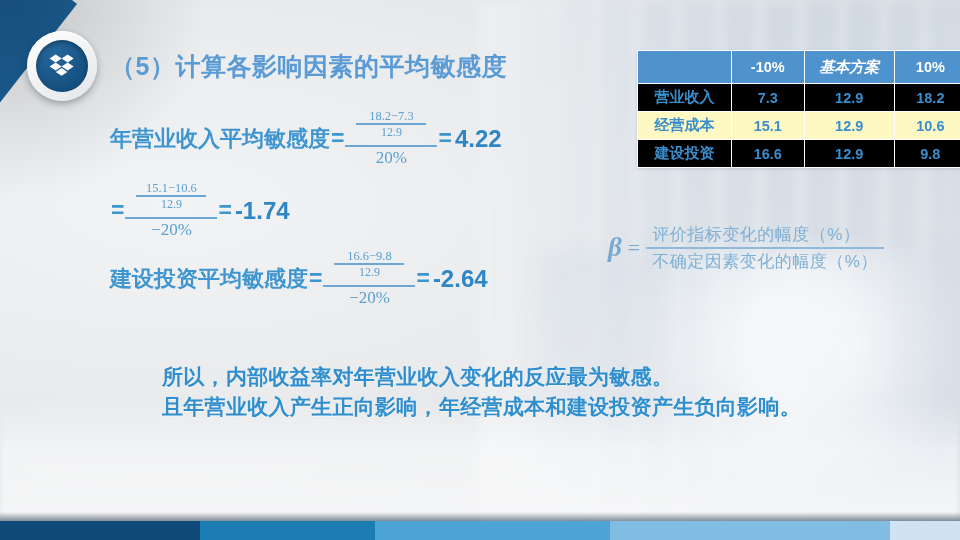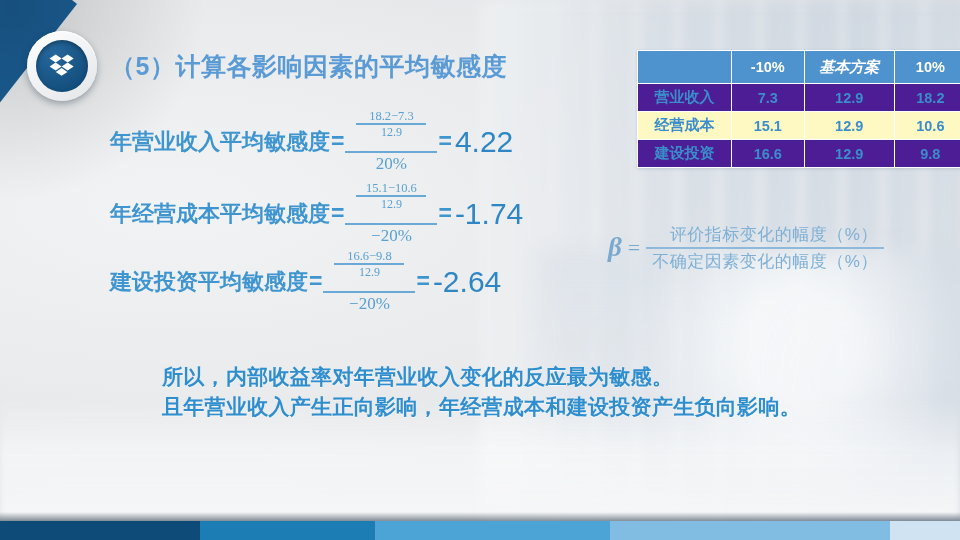--- a/index.html
+++ b/index.html
@@ -73,63 +73,63 @@
     font-size:25px;font-weight:bold;color:#5b9bd5;
     letter-spacing:.5px;white-space:nowrap;
   }
 
   
   .formula-row{position:absolute;display:flex;align-items:center;white-space:nowrap;}
   .f-label{
     font-size:22px;font-weight:bold;color:#3f95d0;letter-spacing:0px;
   }
   .eq{font-size:23px;font-weight:bold;color:#3f95d0;margin:0 1px;}
-  .result{font-size:30px;font-weight:normal;color:#2e86c4;margin-left:2px;letter-spacing:0px;}
+  .result{font-size:24px;font-weight:bold;color:#2e86c4;margin-left:2px;letter-spacing:0px;}
 
   .frac{display:inline-flex;flex-direction:column;align-items:center;vertical-align:middle;
         font-family:"Liberation Serif","DejaVu Serif",serif;color:#5aa0d0;}
   .frac .num,.frac .den{padding:0 6px;line-height:1.05;}
   .frac .bar{width:100%;height:2px;background:#6aa9d6;}
 
   .outer{font-size:16px;min-width:92px;}
-  .outer > .num{padding-bottom:13px;}
+  .outer > .num{padding-bottom:7px;}
   .outer > .den{font-size:17px;padding-top:2px;}
   .inner{font-size:12.5px;min-width:70px;}
   .inner > .num{font-size:12.5px;}
   .inner > .den{font-size:12px;padding-top:1px;}
   .inner .bar{height:1.5px;}
 
   .f1{left:110px;top:110px;}
   .f2{left:110px;top:182px;}
   .f3{left:110px;top:250px;}
 
   
   .beta-wrap{position:absolute;left:608px;top:222px;display:flex;align-items:center;white-space:nowrap;}
   .beta-sym{font-family:"Liberation Serif","DejaVu Serif",serif;font-style:italic;
             font-size:27px;color:#7aa9cf;font-weight:bold;}
   .beta-eq{font-size:22px;color:#7aa9cf;margin:0 6px;font-family:"Liberation Serif",serif;}
-  .beta-frac{display:inline-flex;flex-direction:column;align-items:flex-end;color:#7fb0d4;}
+  .beta-frac{display:inline-flex;flex-direction:column;align-items:flex-start;color:#7fb0d4;}
   .beta-frac .num,.beta-frac .den{font-size:17px;padding:1px 6px;letter-spacing:.5px;}
   .beta-frac .bar{width:100%;height:1.5px;background:#8fb9da;}
 
   
   .tbl{
     position:absolute;left:637px;top:50px;width:330px;
     border-collapse:separate;border-spacing:1.5px;
     background:#ffffff;
     box-shadow:0 1px 3px rgba(60,80,100,.18);
   }
   .tbl td,.tbl th{
     padding:4px 2px;text-align:center;font-size:14.5px;font-weight:bold;
     font-family:"Liberation Sans",sans-serif;
   }
   .tbl thead th{background:#4e93cd;color:#ffffff;height:24px;}
   .tbl thead th.blank{background:#4e93cd;}
   .tbl thead th.song{font-family:"Liberation Serif","DejaVu Serif",serif;font-weight:bold;font-size:15px;}
-  .tbl tbody tr.odd td{background:#4c1d95;color:#3b8dcb;}
+  .tbl tbody tr.odd td{background:#000000;color:#3b8dcb;}
   .tbl tbody tr.even td{background:#fef9c3;color:#3b8dcb;}
   .tbl tbody td.rowhead{text-align:center;font-size:15px;}
   .col-label{width:98px;}
   .col-v{width:72px;}
   .col-m{width:92px;font-style:italic;}
 
   
   .conclusion{
     position:absolute;left:118px;top:362px;
     font-size:21px;font-weight:bold;color:#2f8ecd;line-height:1.42;
@@ -184,21 +184,20 @@
         </span>
       </span>
       <span class="bar"></span>
       <span class="den">20%</span>
     </span>
     <span class="eq">=</span>
     <span class="result">4.22</span>
   </div>
 
   <div class="formula-row f2">
-    <span class="f-label">年经营成本平均敏感度</span>
     <span class="eq">=</span>
     <span class="frac outer">
       <span class="num">
         <span class="frac inner">
           <span class="num">15.1−10.6</span>
           <span class="bar"></span>
           <span class="den">12.9</span>
         </span>
       </span>
       <span class="bar"></span>

